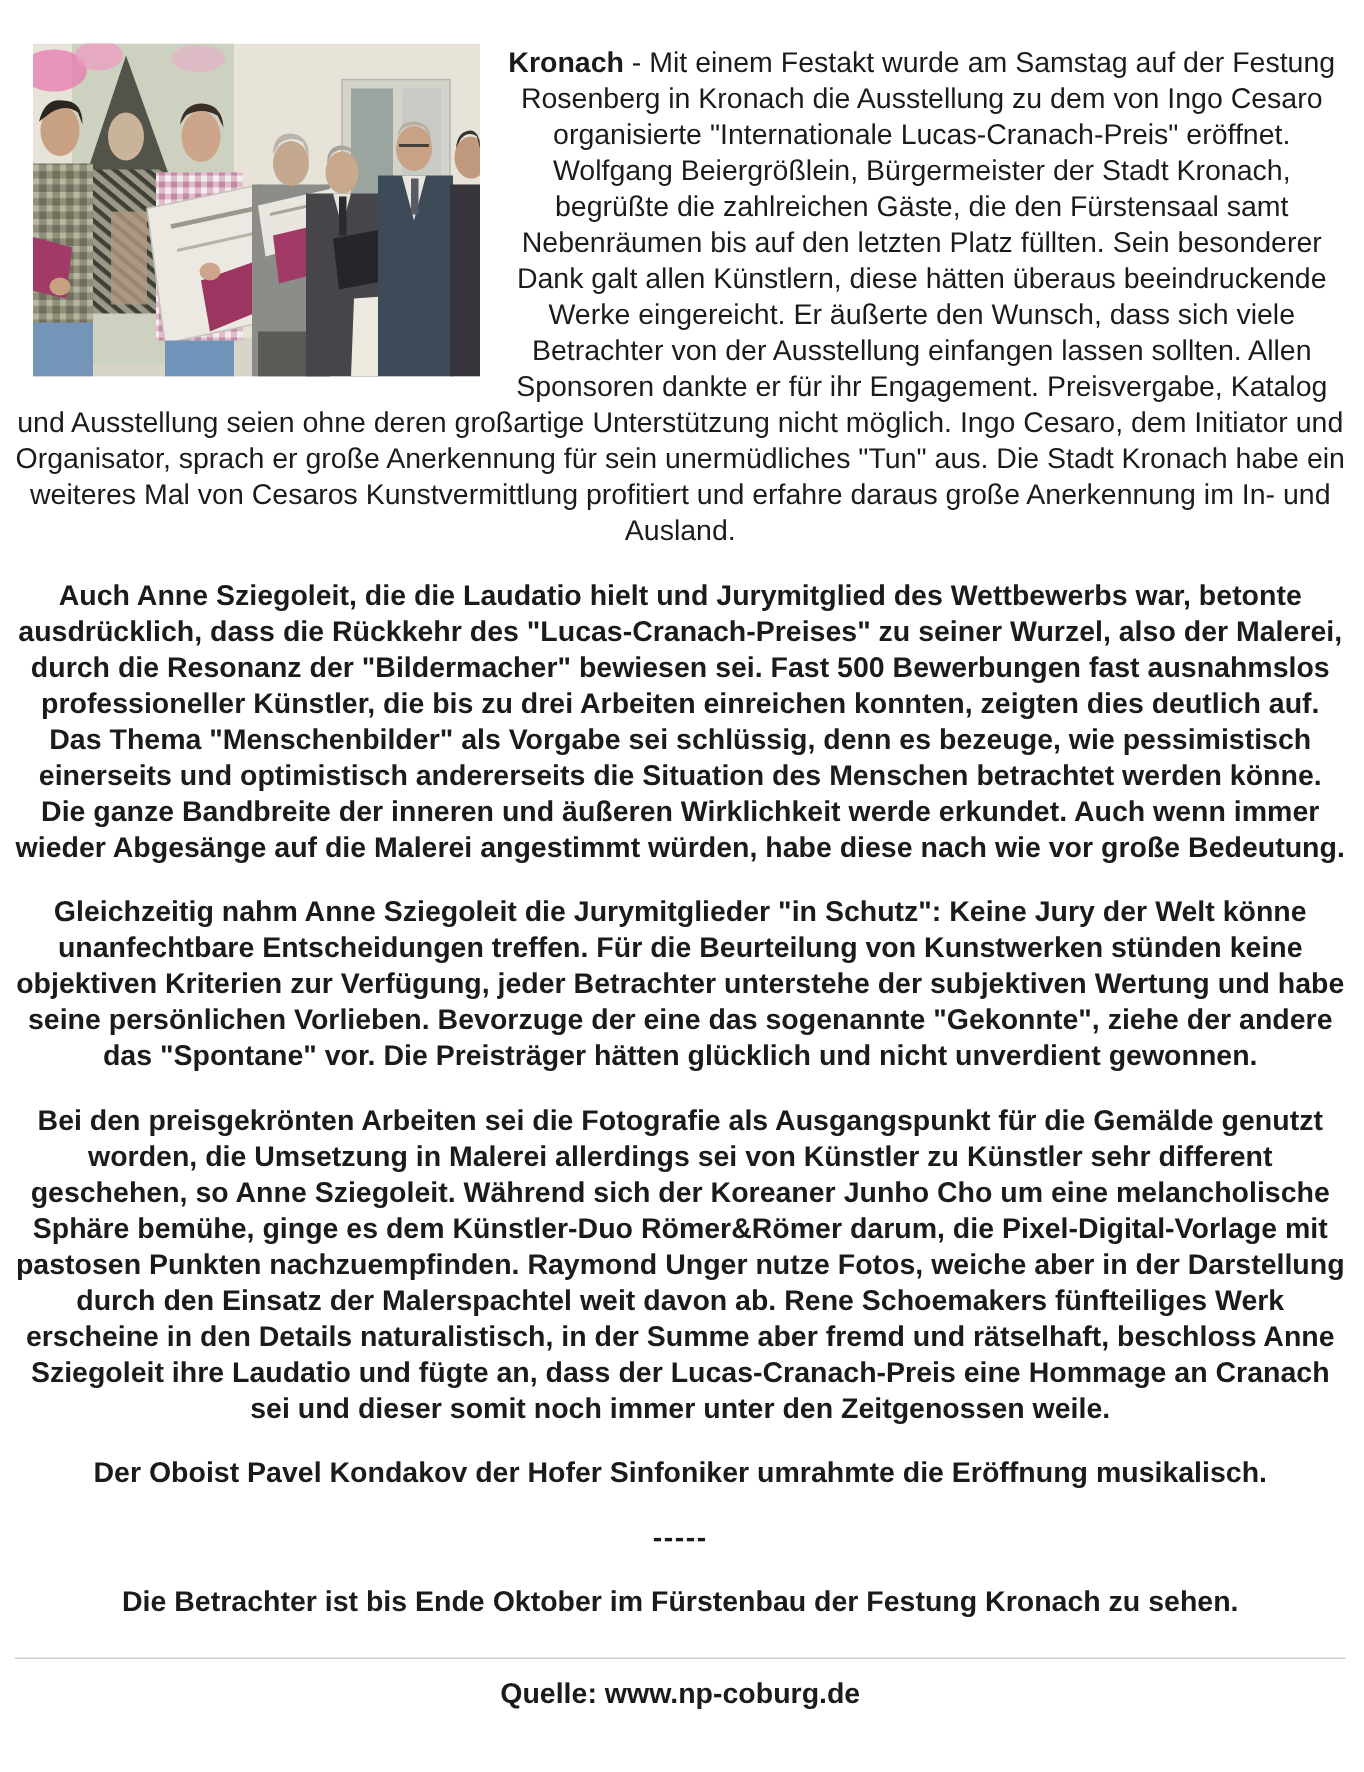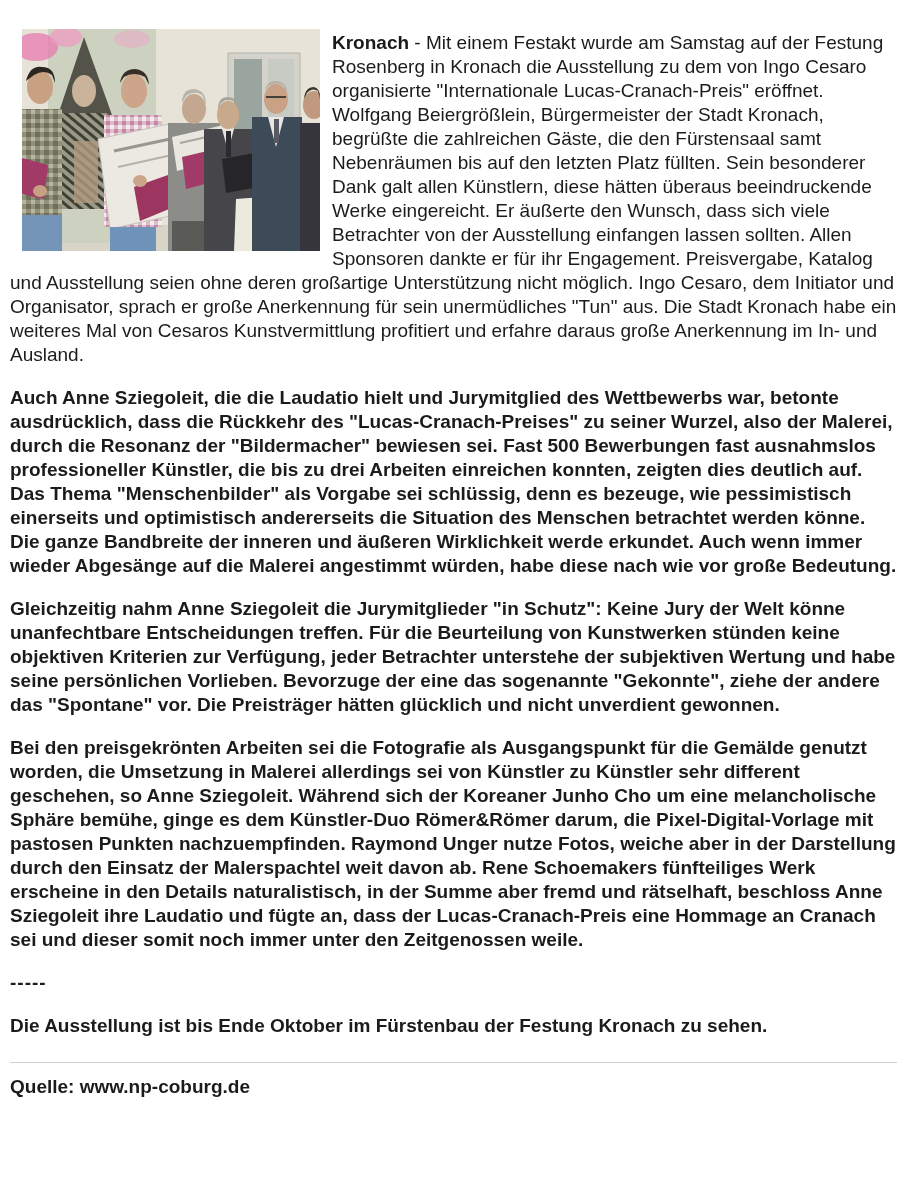--- a/index.html
+++ b/index.html
@@ -11,20 +11,21 @@
     width: 909px;
     font-family: "Liberation Sans", "DejaVu Sans", sans-serif;
     font-size: 19px;
     line-height: 24px;
     color: #1b1b1b;
   }
   .page {
     padding: 12px 12px 0 10px;
     box-sizing: border-box;
     width: 909px;
+    text-align: center;
   }
   p { margin: 0 0 19px 0; font-weight: bold; }
   figure.photo {
     float: left;
     margin: -2px 12px 14px 12px;
     width: 298px;
     height: 222px;
     padding: 0;
   }
   figure.photo svg { display: block; }
@@ -145,23 +146,24 @@
     </figure>
     <span class="lead-location">Kronach</span><span> - Mit einem Festakt wurde am Samstag auf der Festung Rosenberg in Kronach die Ausstellung zu dem von Ingo Cesaro organisierte "Internationale Lucas-Cranach-Preis" eröffnet. Wolfgang Beiergrößlein, Bürgermeister der Stadt Kronach, begrüßte die zahlreichen Gäste, die den Fürstensaal samt Nebenräumen bis auf den letzten Platz füllten. Sein besonderer Dank galt allen Künstlern, diese hätten überaus beeindruckende Werke eingereicht. Er äußerte den Wunsch, dass sich viele Betrachter von der Ausstellung einfangen lassen sollten. Allen Sponsoren dankte er für ihr Engagement. Preisvergabe, Katalog und Ausstellung seien ohne deren großartige Unterstützung nicht möglich. Ingo Cesaro, dem Initiator und Organisator, sprach er große Anerkennung für sein unermüdliches "Tun" aus. Die Stadt Kronach habe ein weiteres Mal von Cesaros Kunstvermittlung profitiert und erfahre daraus große Anerkennung im In- und Ausland.</span>
   <p></p>
 
   <p>Auch Anne Sziegoleit, die die Laudatio hielt und Jurymitglied des Wettbewerbs war, betonte ausdrücklich, dass die Rückkehr des "Lucas-Cranach-Preises" zu seiner Wurzel, also der Malerei, durch die Resonanz der "Bildermacher" bewiesen sei. Fast 500 Bewerbungen fast ausnahmslos professioneller Künstler, die bis zu drei Arbeiten einreichen konnten, zeigten dies deutlich auf. Das Thema "Menschenbilder" als Vorgabe sei schlüssig, denn es bezeuge, wie pessimistisch einerseits und optimistisch andererseits die Situation des Menschen betrachtet werden könne. Die ganze Bandbreite der inneren und äußeren Wirklichkeit werde erkundet. Auch wenn immer wieder Abgesänge auf die Malerei angestimmt würden, habe diese nach wie vor große Bedeutung.</p>
 
   <p>Gleichzeitig nahm Anne Sziegoleit die Jurymitglieder "in Schutz": Keine Jury der Welt könne unanfechtbare Entscheidungen treffen. Für die Beurteilung von Kunstwerken stünden keine objektiven Kriterien zur Verfügung, jeder Betrachter unterstehe der subjektiven Wertung und habe seine persönlichen Vorlieben. Bevorzuge der eine das sogenannte "Gekonnte", ziehe der andere das "Spontane" vor. Die Preisträger hätten glücklich und nicht unverdient gewonnen.</p>
 
   <p>Bei den preisgekrönten Arbeiten sei die Fotografie als Ausgangspunkt für die Gemälde genutzt worden, die Umsetzung in Malerei allerdings sei von Künstler zu Künstler sehr different geschehen, so Anne Sziegoleit. Während sich der Koreaner Junho Cho um eine melancholische Sphäre bemühe, ginge es dem Künstler-Duo Römer&amp;Römer darum, die Pixel-Digital-Vorlage mit pastosen Punkten nachzuempfinden. Raymond Unger nutze Fotos, weiche aber in der Darstellung durch den Einsatz der Malerspachtel weit davon ab. Rene Schoemakers fünfteiliges Werk erscheine in den Details naturalistisch, in der Summe aber fremd und rätselhaft, beschloss Anne Sziegoleit ihre Laudatio und fügte an, dass der Lucas-Cranach-Preis eine Hommage an Cranach sei und dieser somit noch immer unter den Zeitgenossen weile.</p>
 
+  <p>Der Oboist Pavel Kondakov der Hofer Sinfoniker umrahmte die Eröffnung musikalisch.</p>
 
   <p class="divider">-----</p>
 
-  <p class="highlight">Die Ausstellung ist bis Ende Oktober im Fürstenbau der Festung Kronach zu sehen.</p>
+  <p class="highlight">Die Betrachter ist bis Ende Oktober im Fürstenbau der Festung Kronach zu sehen.</p>
 
   <hr class="rule">
 
   <p class="source">Quelle: www.np-coburg.de</p>
 
   <div class="clear"></div>
 </div>
 
 </body></html>

